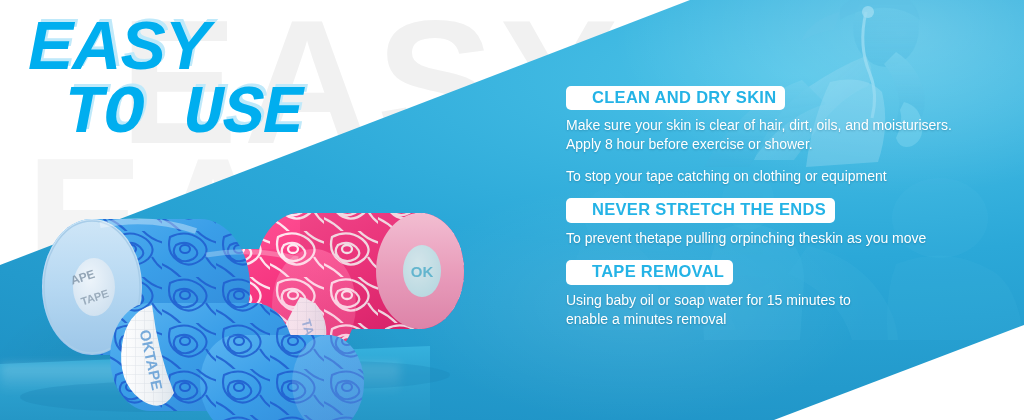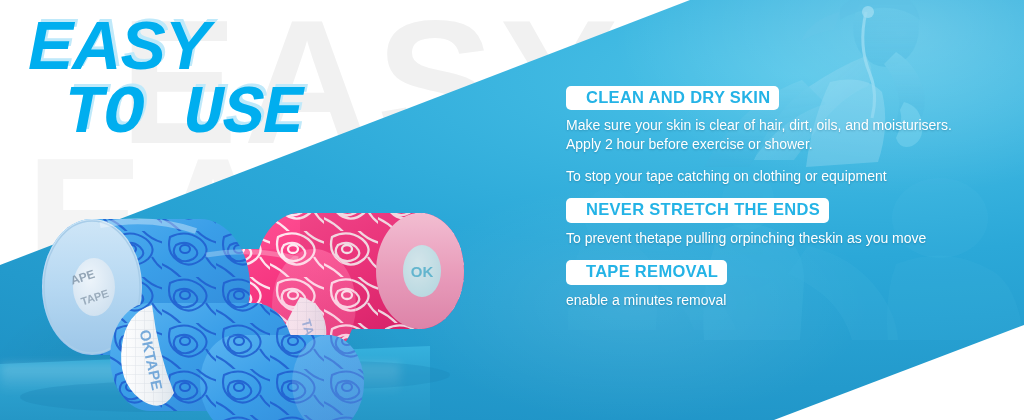--- a/index.html
+++ b/index.html
@@ -100,21 +100,21 @@
   
   .panel{
     position:absolute;left:566px;top:86px;width:452px;z-index:7;
   }
   .step{ margin-bottom:13px; }
   .step:last-child{ margin-bottom:14px; }
   .pill{
     display:inline-block;
     background:#ffffff;
     border-radius:5px;
-    padding:3px 9px 4px 20px;
+    padding:3px 9px 4px 26px;
     color:#24b3e6;
     font-size:16.5px;font-weight:bold;letter-spacing:.3px;
     line-height:1.06;
     white-space:nowrap;
   }
   .desc{
     margin-top:6px;
     color:#ffffff;
     font-size:14px;
     line-height:1.33;
@@ -297,38 +297,39 @@
     <path d="M100 40 q50-10 96 6" stroke="rgba(255,255,255,.35)" stroke-width="6" fill="none"></path>
     <path d="M206 70 q48-8 92 4" stroke="rgba(255,255,255,.28)" stroke-width="5" fill="none"></path>
   </svg>
 
   <div class="panel">
 
     <div class="step">
       <div class="pill">CLEAN AND DRY SKIN</div>
       <div class="desc">
         <span class="l">Make sure your skin is clear of hair, dirt, oils,  and moisturisers.</span>
-        <span class="l">Apply 2 hour before exercise  or shower.</span>
+        <span class="l">Apply 8 hour before exercise  or shower.</span>
       </div>
     </div>
 
     <div class="step">
       <div class="desc">
         <span class="l">To stop your tape catching on clothing or equipment</span>
       </div>
     </div>
 
     <div class="step">
       <div class="pill">NEVER STRETCH THE ENDS</div>
       <div class="desc">
         <span class="l">To prevent thetape pulling orpinching theskin as you move</span>
       </div>
     </div>
 
     <div class="step">
       <div class="pill">TAPE REMOVAL</div>
       <div class="desc">
+        <span class="l">Using baby oil or soap water for 15 minutes to</span>
         <span class="l">enable a minutes removal</span>
       </div>
     </div>
 
   </div>
 </div>
 
 </body></html>

